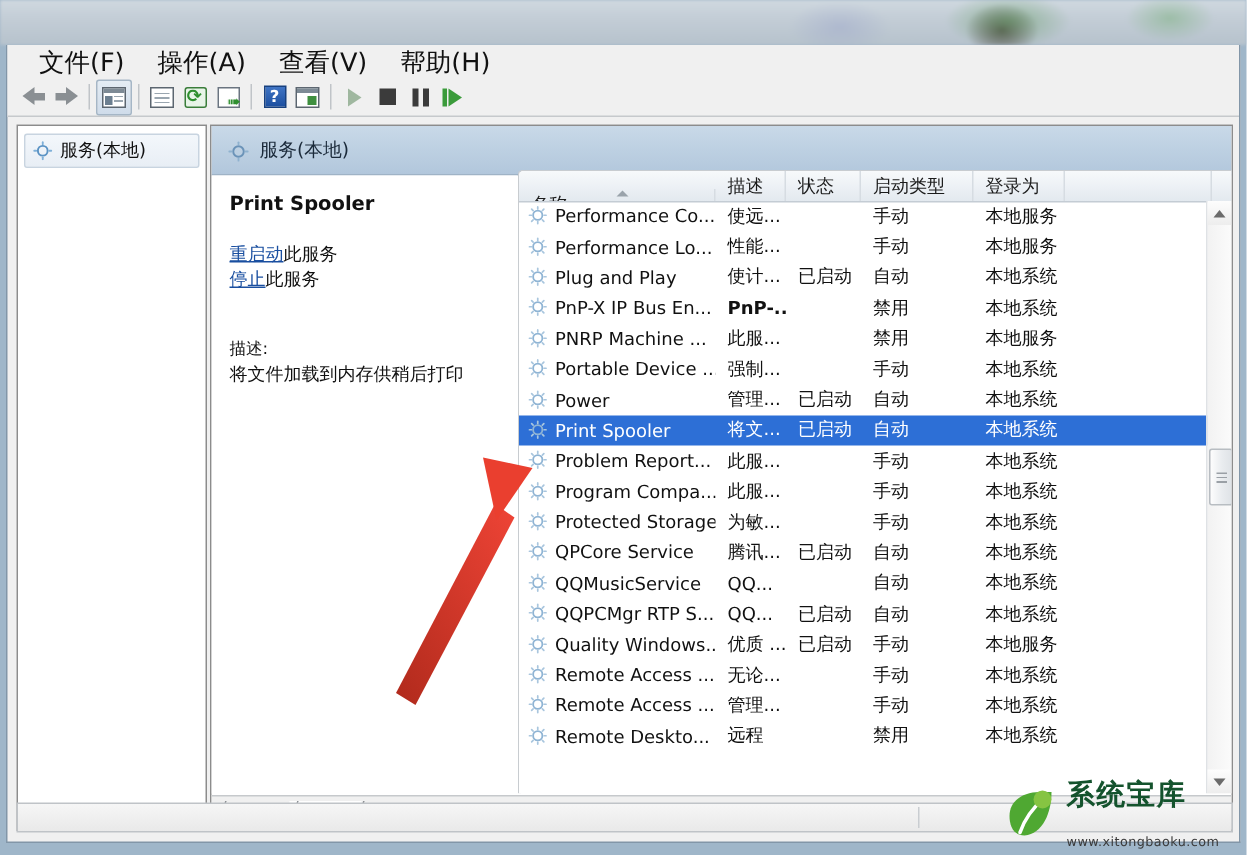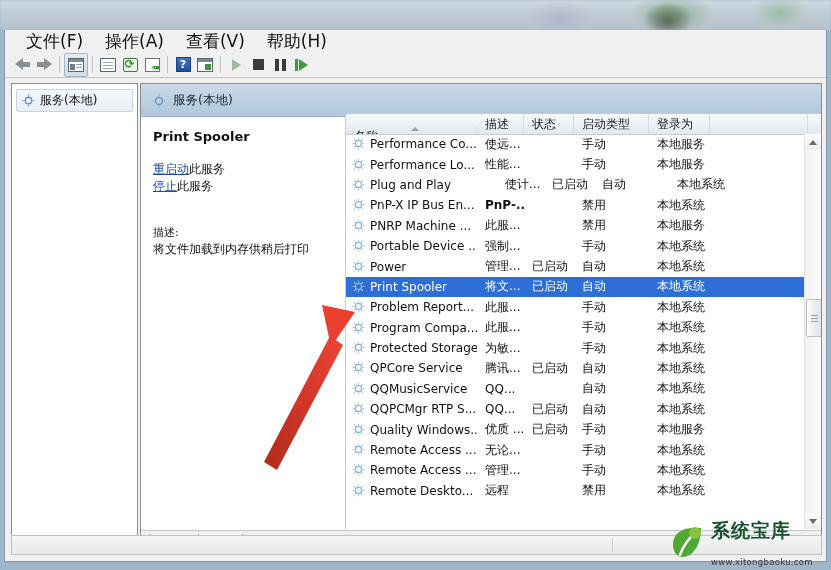--- a/index.html
+++ b/index.html
@@ -403,21 +403,21 @@
                       <line x1="13.2" y1="8" x2="14.8" y2="8"></line>
                       <line x1="3" y1="3" x2="4.2" y2="4.2"></line>
                       <line x1="11.8" y1="11.8" x2="13" y2="13"></line>
                       <line x1="13" y1="3" x2="11.8" y2="4.2"></line>
                       <line x1="4.2" y1="11.8" x2="3" y2="13"></line>
                     </g>
                   </svg>
                 </span>
                 <span>Plug and Play</span>
               </div>
-              <div class="cell" style="width: 47px; margin-left: 20px;">使计...</div>
+              <div class="cell" style="width: 47px;">使计...</div>
               <div class="cell" style="width: 50px;">已启动</div>
               <div class="cell" style="width: 75px;">自动</div>
               <div class="cell" style="width: 61px;">本地系统</div>
             </div>
             <div class="row">
               <div class="cell name" style="width: 131px;">
                 <span class="gear">
                   <svg width="13" height="13" viewBox="0 0 16 16">
                     <circle cx="8" cy="8" r="3.8" fill="none" stroke="#8fb4d4" stroke-width="1.5"></circle>
                     <g stroke="#a9c6de" stroke-width="1.4" stroke-linecap="round">

